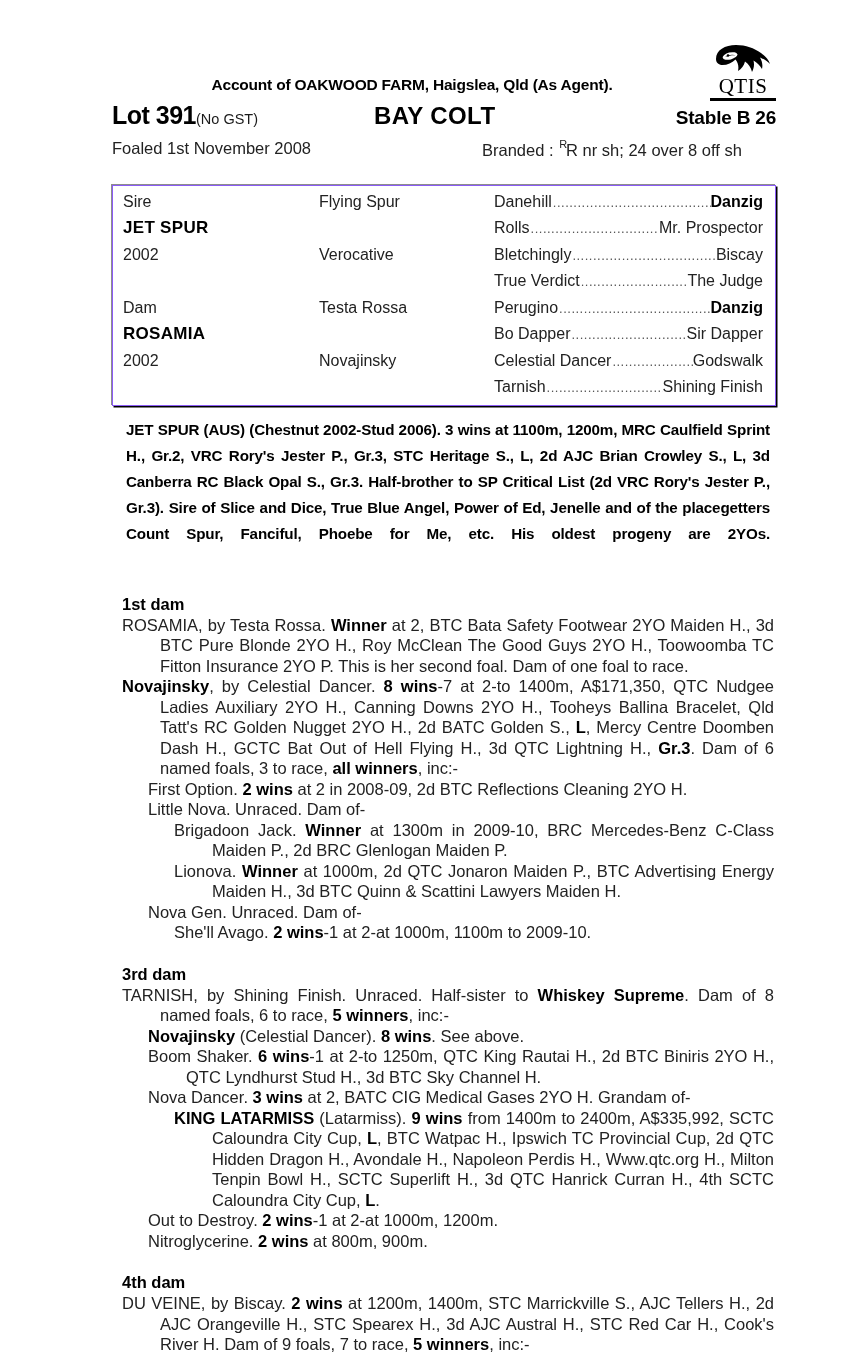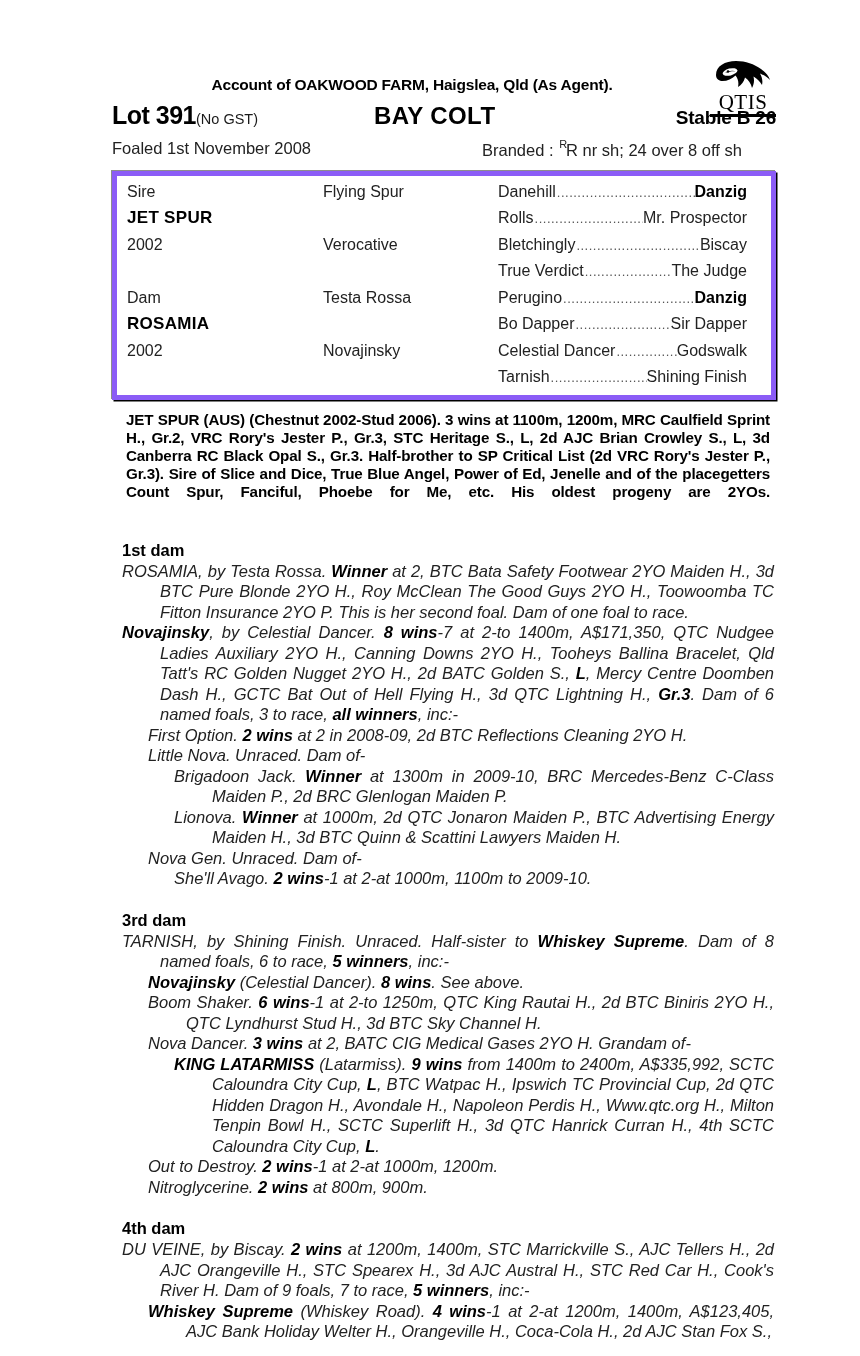--- a/index.html
+++ b/index.html
@@ -29,21 +29,21 @@
   }
 
   
   .header-block {
     position: relative;
     padding-top: 76px;
   }
   .qtis-logo {
     position: absolute;
     right: -2px;
-    top: 58px;
+    top: 42px;
     width: 70px;
     text-align: center;
   }
   .qtis-mark {
     width: 60px;
     height: 34px;
     margin: 0 auto;
     display: block;
   }
   .qtis-word {
@@ -118,24 +118,24 @@
   .sup-brand {
     font-size: 11px;
     vertical-align: super;
     position: relative;
     top: -1px;
     left: 1px;
   }
 
   
   .ped-wrap {
-    margin-top: 11px;
-    border: 5px solid #8b5cf6;
+    margin-top: 25px;
+    border: 1px solid #8b5cf6;
     box-shadow: 1.5px 1.5px 0 0 #000, -1px -1px 0 0 #8d8d8d;
-    padding: 3px 16px 4px 0;
+    padding: 3px 4px 4px 0;
     background: #fff;
   }
   .ped-row {
     display: flex;
     align-items: baseline;
     line-height: 25.5px;
     font-size: 16px;
     color: #222;
     padding: 0 8px 0 10px;
   }
@@ -156,21 +156,21 @@
   }
   .gp-right { white-space: nowrap; }
   .gp-right.bold { font-weight: bold; color: #000; }
 
   
   .sire-para {
     margin-top: 11px;
     padding: 0 6px 0 14px;
     font-size: 15.2px;
     font-weight: bold;
-    line-height: 18px;
+    line-height: 26px;
     text-align: justify;
     letter-spacing: -0.15px;
     color: #000;
   }
   .sire-para:after { content: ""; display: inline-block; width: 100%; }
 
   
   .dam-heading {
     font-size: 16.5px;
     font-weight: bold;
@@ -179,21 +179,20 @@
     margin-bottom: 1px;
     padding-left: 10px;
   }
 
   .blk {
     font-size: 16.5px;
     line-height: 20.5px;
     color: #222;
     text-align: justify;
     padding-right: 2px;
-    font-style: italic;
   }
   .blk b { color: #000; font-weight: bold; }
   
   .lvl0 { margin-left: 10px;  text-indent: 0;     padding-left: 38px; }
   .lvl0 > .hang { margin-left: -38px; }
   .lvl1 { margin-left: 36px;  padding-left: 38px; }
   .lvl1 > .hang { margin-left: -38px; }
   .lvl2 { margin-left: 62px;  padding-left: 38px; }
   .lvl2 > .hang { margin-left: -38px; }
 </style>

